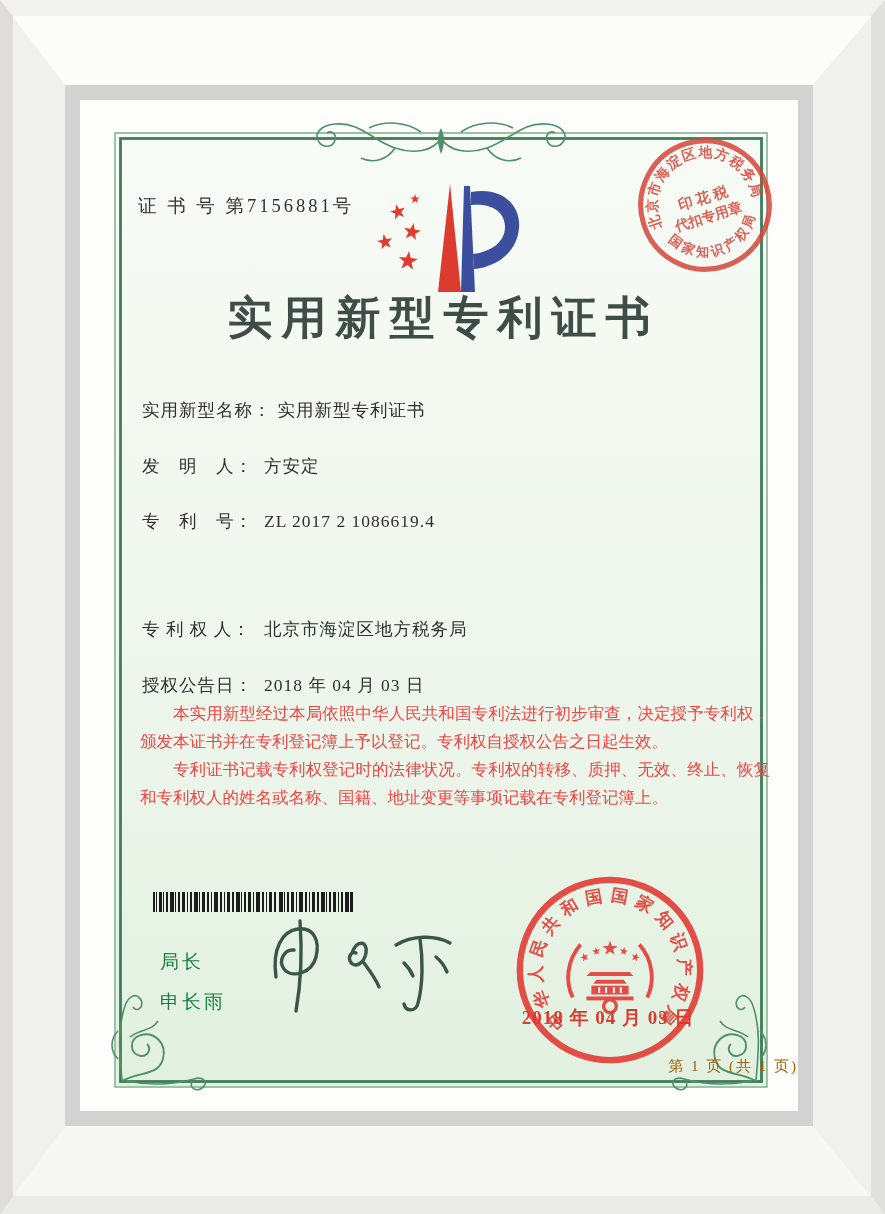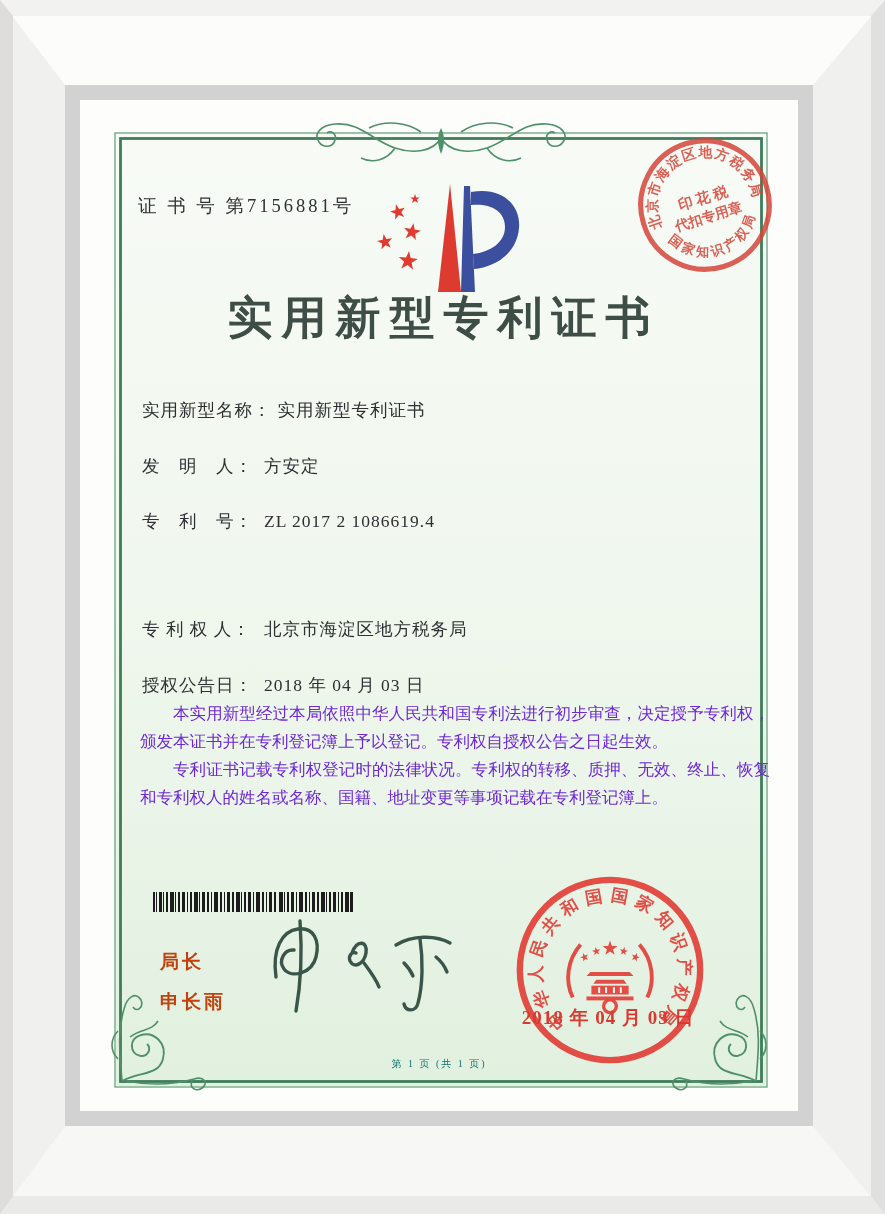--- a/index.html
+++ b/index.html
@@ -22,31 +22,31 @@
   .cert-number{position:absolute;left:58px;top:93px;font-size:18.5px;letter-spacing:3px;color:#2f3133;}
   .logo{position:absolute;left:288px;top:80px;}
   .tax-stamp{position:absolute;left:552px;top:32px;transform:rotate(-17deg);opacity:.85;}
   .title{position:absolute;left:0;top:188px;width:100%;margin:0;text-align:center;
          font-size:45px;font-weight:700;letter-spacing:9px;text-indent:9px;color:#3e4d45;}
   .field-row{position:absolute;left:62px;font-size:17.5px;color:#2e3032;letter-spacing:1px;white-space:nowrap;}
   .field-row .flabel{display:inline-block;min-width:116px;font-family:Liberation Serif, serif;}
   .field-row .fvalue{margin-left:6px;}
   .r0{top:298px}.r1{top:354px}.r2{top:409px}.r3{top:463px}.r4{top:517px}.r5{top:573px}
   .body-text{position:absolute;left:60px;top:600px;width:630px;font-size:16.5px;line-height:28px;
-             color:#6d28d9;text-align:justify;}
+             color:#ef4444;text-align:justify;}
   .body-text p{margin:0;text-indent:2em;}
   .barcode{position:absolute;left:73px;top:792px;}
   .signer{position:absolute;left:80px;top:842px;font-family:"Liberation Sans","DejaVu Sans",sans-serif;
-          font-size:19px;font-weight:700;color:#c2410c;letter-spacing:3px;line-height:40px;}
+          font-size:19px;font-weight:400;color:#15803d;letter-spacing:3px;line-height:40px;}
   .signature{position:absolute;left:180px;top:815px;}
   .big-seal{position:absolute;left:432px;top:772px;opacity:.93;}
   .seal-date{position:absolute;left:428px;top:905px;width:200px;text-align:center;z-index:4;
              font-size:19px;font-weight:700;color:#d93a2f;letter-spacing:1px;}
-  .footer{position:absolute;left:0;top:957px;width:100%;text-align:center;font-size:10px;
-          letter-spacing:2px;color:#0f766e;}
+  .footer{position:absolute;left:0;top:957px;width:100%;text-align:right;font-size:15px;
+          letter-spacing:2px;color:#a16207;}
   svg text{font-family:"Liberation Serif","DejaVu Serif",serif;}
 </style>
 </head>
 <body>
 
 <div class="scene">
   <div class="frame-bevel"></div>
   <div class="frame-edge"></div>
 
   <div class="paper">

